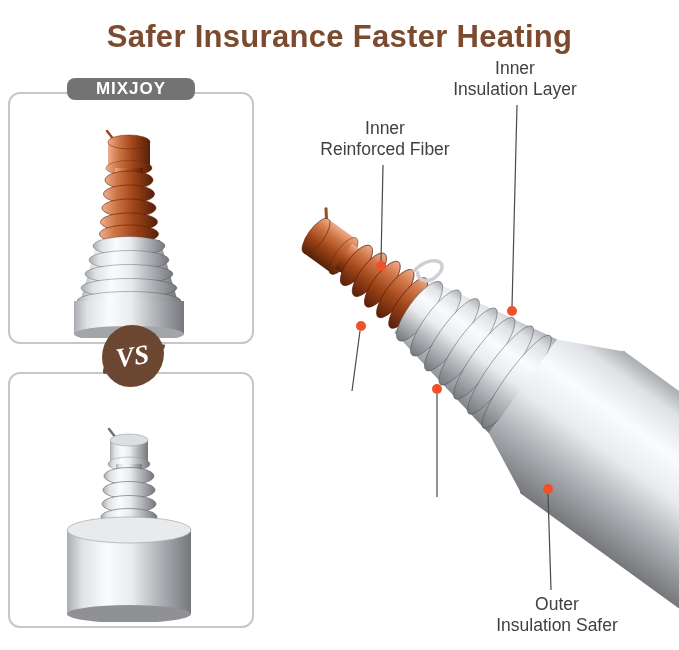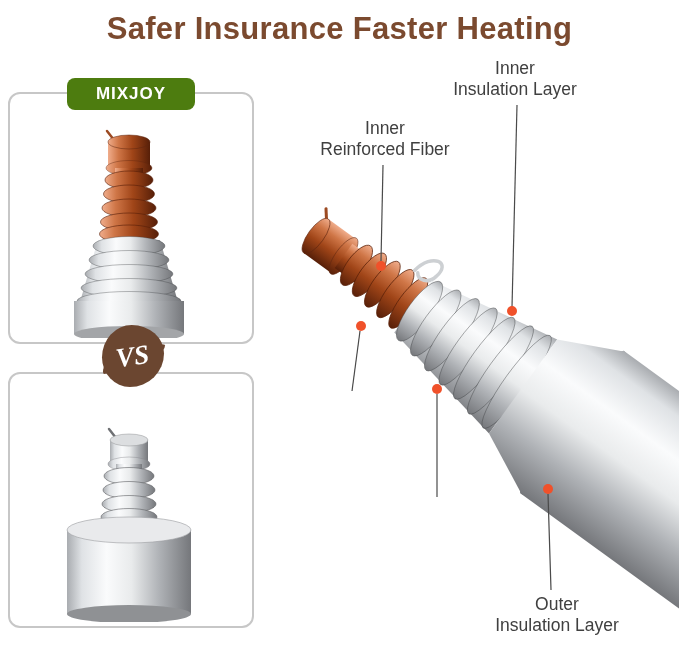--- a/index.html
+++ b/index.html
@@ -3,36 +3,36 @@
 <meta charset="utf-8">
 <style>
   html,body { margin:0; padding:0; background:#ffffff; }
   body {
     width:679px; height:650px; position:relative; overflow:hidden;
     font-family:"Liberation Sans", sans-serif;
   }
   .stage { position:absolute; inset:0; }
 
   .title {
-    position:absolute; top:8px; left:0; right:0; margin:0; padding-top:3px;
+    position:absolute; top:16px; left:0; right:0; margin:0; padding-top:3px;
     text-align:center; font-size:31px; font-weight:bold; letter-spacing:.3px;
     color:#7b4a2f;
   }
 
   .compare-box {
     position:absolute; left:8px; width:242px; background:#fff;
     border:2px solid #c7c7c7; border-radius:12px;
   }
   .box1 { top:92px; height:248px; }
   .box2 { top:372px; height:252px; }
   .compare-box svg { position:absolute; left:0; top:0; }
 
   .badge {
     position:absolute; left:50%; transform:translateX(-50%);
-    width:128px; height:32px; background:#4d7c0f; color:#ffffff;
+    width:128px; height:22px; background:#737373; color:#ffffff;
     font-weight:bold; font-size:17px; letter-spacing:1px;
     display:flex; align-items:center; justify-content:center;
     border-radius:8px; z-index:3;
   }
   .badge-top { top:-16px; }
   .badge-bottom { bottom:-16px; }
 
   .vs-burst {
     position:absolute; left:102px; top:325px; width:62px; height:62px;
     background:#6b4630;
@@ -137,21 +137,21 @@
       <circle cx="437" cy="389" r="5"></circle>
       <circle cx="548" cy="489" r="5"></circle>
     </g>
   </svg>
 
   <div class="callout c1">Inner
 Insulation Layer</div>
   <div class="callout c2">Inner
 Reinforced Fiber</div>
   <div class="callout c5">Outer
-Insulation Layer</div>
+Insulation Safer</div>
 
   <div class="compare-box box1">
     <div class="badge badge-top">MIXJOY</div>
     <svg width="238" height="244" viewBox="0 0 238 244">
       <defs>
         <linearGradient id="steelH" x1="0" y1="0" x2="1" y2="0">
           <stop offset="0" stop-color="#a9acb0"></stop>
           <stop offset="0.12" stop-color="#dfe2e5"></stop>
           <stop offset="0.32" stop-color="#fafbfc"></stop>
           <stop offset="0.52" stop-color="#e9ebec"></stop>

